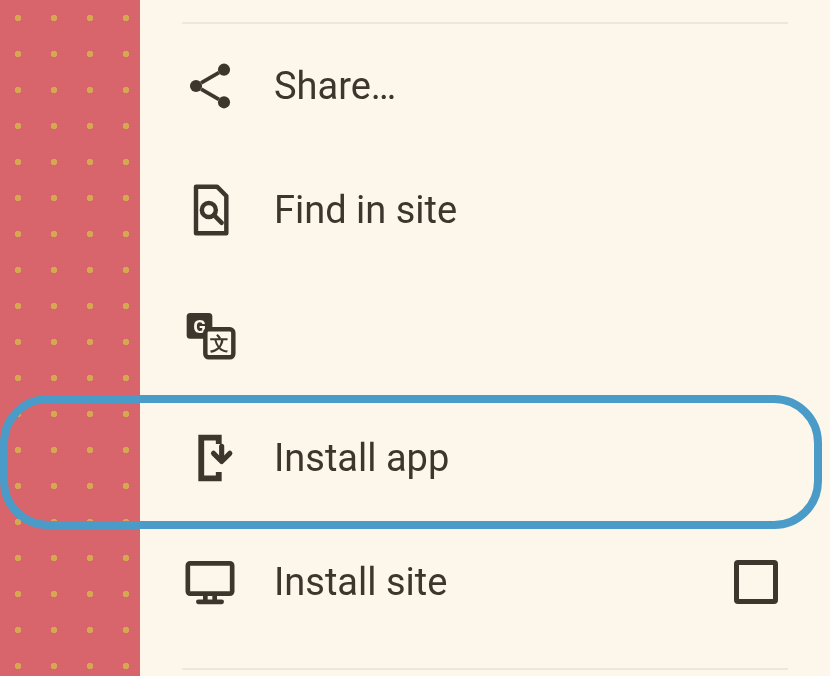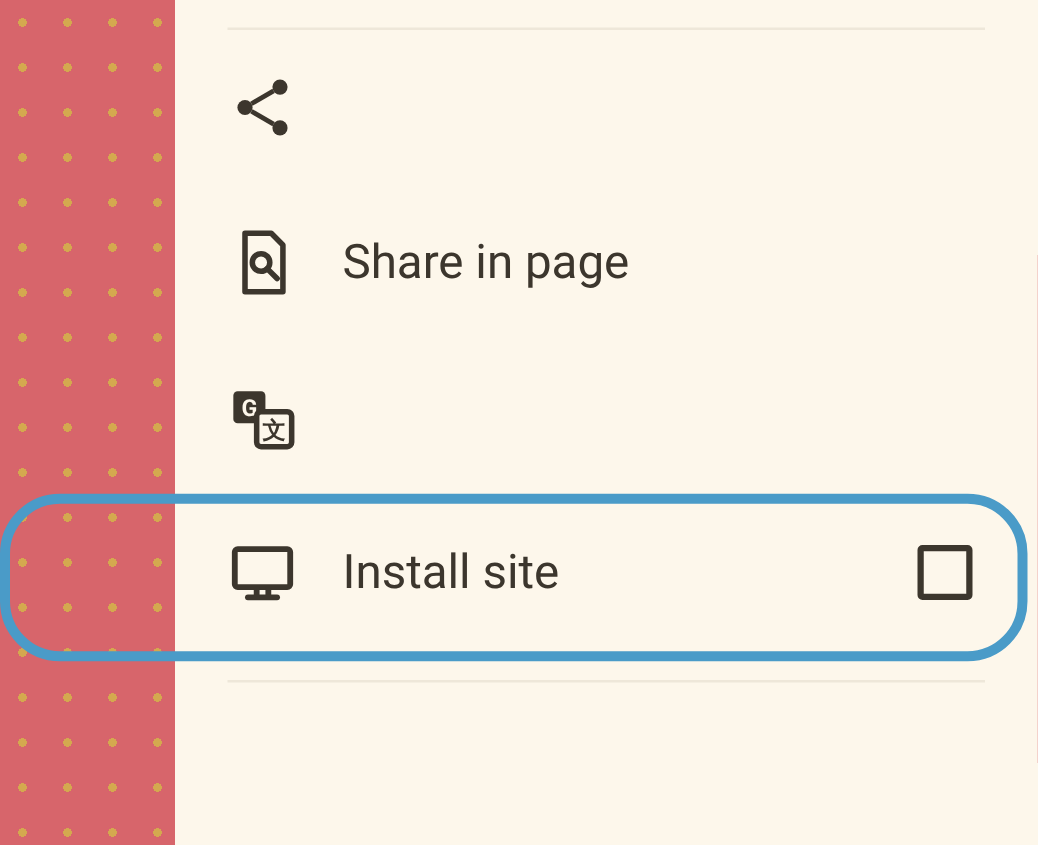--- a/index.html
+++ b/index.html
@@ -106,44 +106,55 @@
   <div class="menu-item">
     <span class="icon-box">
       <svg viewBox="0 0 24 24" fill="#3c362d">
         <circle cx="18" cy="5" r="2.6"></circle>
         <circle cx="6" cy="12" r="2.6"></circle>
         <circle cx="18" cy="19" r="2.6"></circle>
         <path d="M8.2 10.7 L15.8 6.3" stroke="#3c362d" stroke-width="1.6" fill="none"></path>
         <path d="M8.2 13.3 L15.8 17.7" stroke="#3c362d" stroke-width="1.6" fill="none"></path>
       </svg>
     </span>
+    <span class="label">Share…</span>
   </div>
 
   <div class="menu-item">
     <span class="icon-box">
       <svg viewBox="0 0 24 24" fill="none">
         <path d="M6 2 H15 L19 6 V22 H6 Z" stroke="#3c362d" stroke-width="1.9" stroke-linejoin="round"></path>
         <circle cx="11.5" cy="12" r="3" stroke="#3c362d" stroke-width="1.9"></circle>
         <path d="M13.6 14.1 L17 17.5" stroke="#3c362d" stroke-width="1.9" stroke-linecap="round"></path>
       </svg>
     </span>
-    <span class="label">Share in page</span>
+    <span class="label">Find in site</span>
   </div>
 
   <div class="menu-item">
     <span class="icon-box">
       <svg viewBox="0 0 24 24" fill="none">
         <rect x="2" y="3" width="11" height="11" rx="1.5" fill="#3c362d"></rect>
         <text x="7.5" y="11.5" font-size="8" text-anchor="middle" fill="#fdf7eb" font-weight="bold">G</text>
         <rect x="10" y="10" width="12" height="12" rx="1.5" stroke="#3c362d" stroke-width="1.9" fill="#fdf7eb"></rect>
         <text x="16" y="19" font-size="8" text-anchor="middle" fill="#3c362d" font-weight="bold">文</text>
       </svg>
     </span>
   </div>
 
+  <div class="menu-item">
+    <span class="icon-box">
+      <svg viewBox="0 0 24 24" fill="none">
+        <path d="M7 2 H17 V6 H14.5 V4.5 H9.5 V19.5 H14.5 V18 H17 V22 H7 Z" fill="#3c362d"></path>
+        <path d="M17 7 V12.5" stroke="#3c362d" stroke-width="2.2" stroke-linecap="round"></path>
+        <path d="M13.5 10 L17 13.5 L20.5 10" stroke="#3c362d" stroke-width="2.2" stroke-linecap="round" stroke-linejoin="round" fill="none"></path>
+      </svg>
+    </span>
+    <span class="label">Install app</span>
+  </div>
 
   <div class="menu-item">
     <span class="icon-box">
       <svg viewBox="0 0 24 24" fill="none">
         <rect x="2.5" y="4" width="19" height="13" rx="1" stroke="#3c362d" stroke-width="2"></rect>
         <path d="M10 17 V20" stroke="#3c362d" stroke-width="2"></path>
         <path d="M14 17 V20" stroke="#3c362d" stroke-width="2"></path>
         <path d="M7 20.5 H17" stroke="#3c362d" stroke-width="2" stroke-linecap="round"></path>
       </svg>
     </span>

